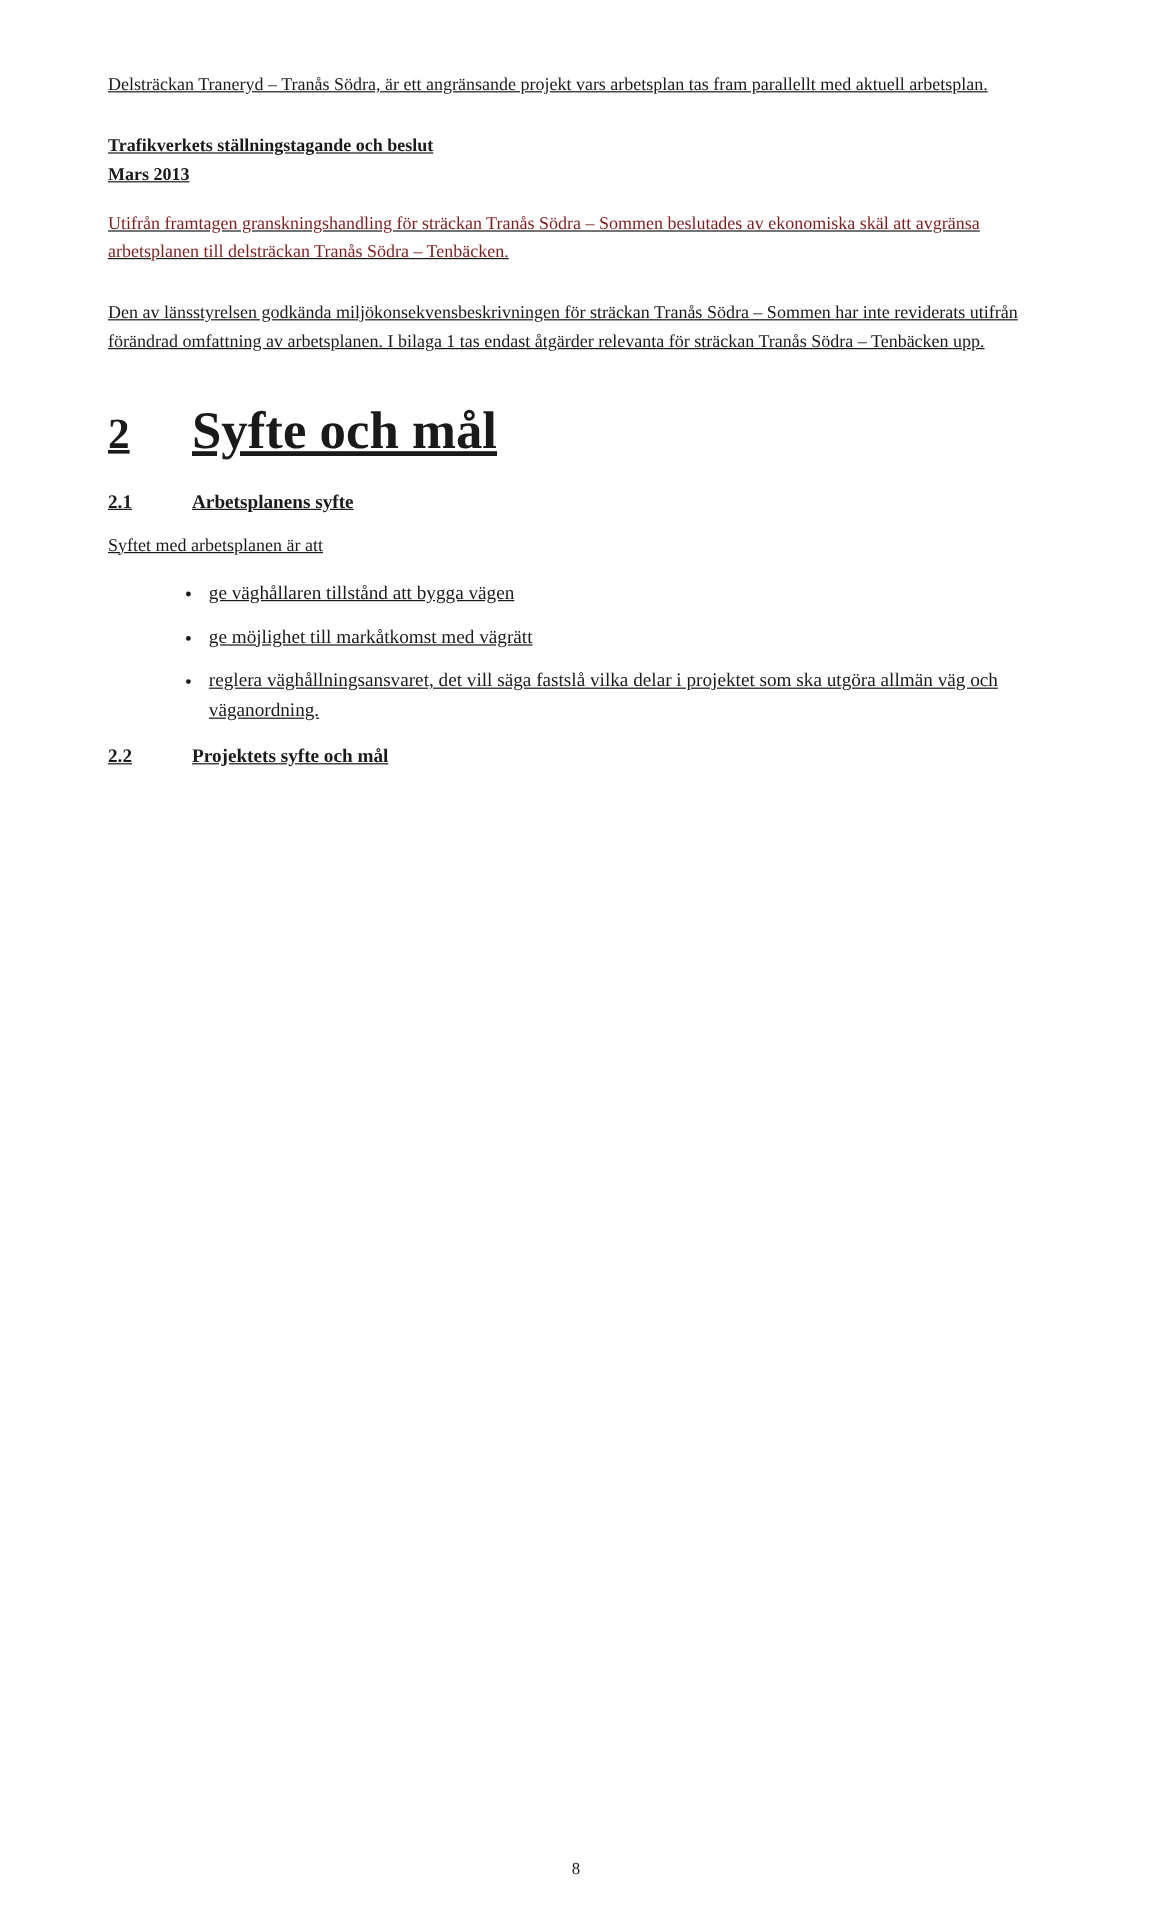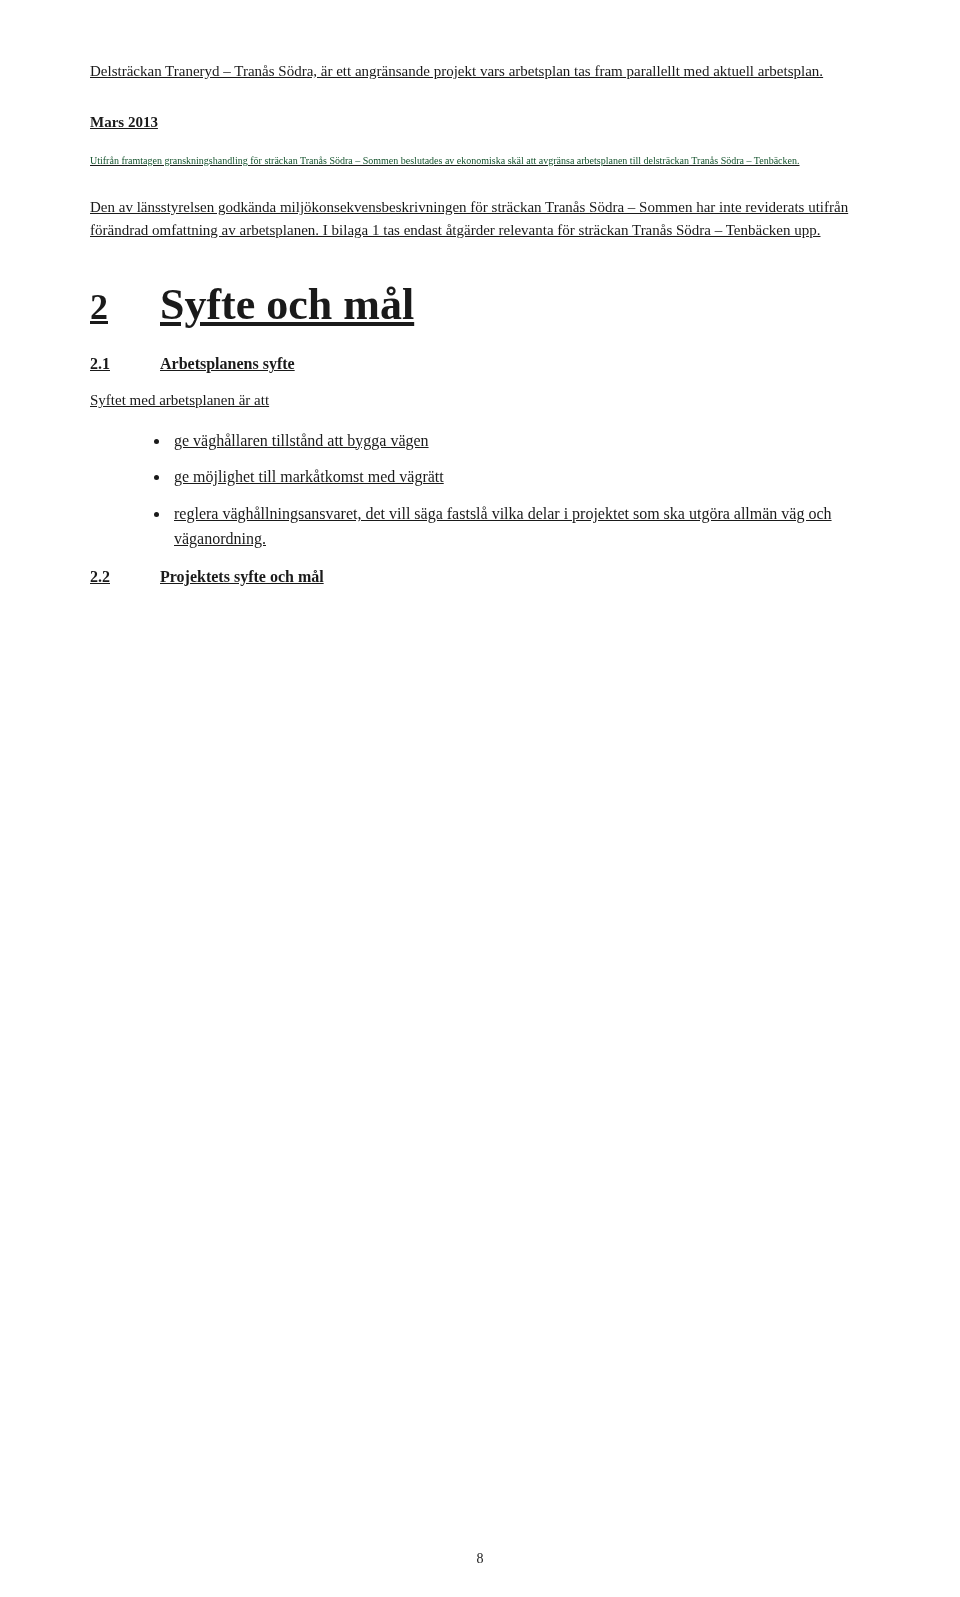--- a/index.html
+++ b/index.html
@@ -46,23 +46,23 @@
 
     .trafikverket-date {
       font-size: 15px;
       font-weight: bold;
       line-height: 1.55;
       color: #1a1a1a;
       margin-bottom: 18px;
     }
 
     .trafikverket-body {
-      font-size: 10px;
+      font-size: 15px;
       line-height: 1.55;
-      color: #14532d;
+      color: #7f1d1d;
     }
 
     .paragraph {
       font-size: 15px;
       line-height: 1.55;
       margin-bottom: 24px;
       color: #1a1a1a;
     }
 
     .section-heading {
@@ -143,20 +143,21 @@
     }
   </style>
 </head>
 <body>
 
 <div class="page">
 
   <p class="intro-paragraph">Delsträckan Traneryd – Tranås Södra, är ett angränsande projekt vars arbetsplan tas fram parallellt med aktuell arbetsplan.</p>
 
   <div class="trafikverket-section">
+    <div class="trafikverket-heading">Trafikverkets ställningstagande och beslut</div>
     <div class="trafikverket-date">Mars 2013</div>
     <p class="trafikverket-body">Utifrån framtagen granskningshandling för sträckan Tranås Södra – Sommen beslutades av ekonomiska skäl att avgränsa arbetsplanen till delsträckan Tranås Södra – Tenbäcken.</p>
   </div>
 
   <p class="paragraph">Den av länsstyrelsen godkända miljökonsekvensbeskrivningen för sträckan Tranås Södra – Sommen har inte reviderats utifrån förändrad omfattning av arbetsplanen. I bilaga 1 tas endast åtgärder relevanta för sträckan Tranås Södra – Tenbäcken upp.</p>
 
   <div class="section-heading">
     <span class="section-number">2</span>
     <span class="section-title">Syfte och mål</span>
   </div>

